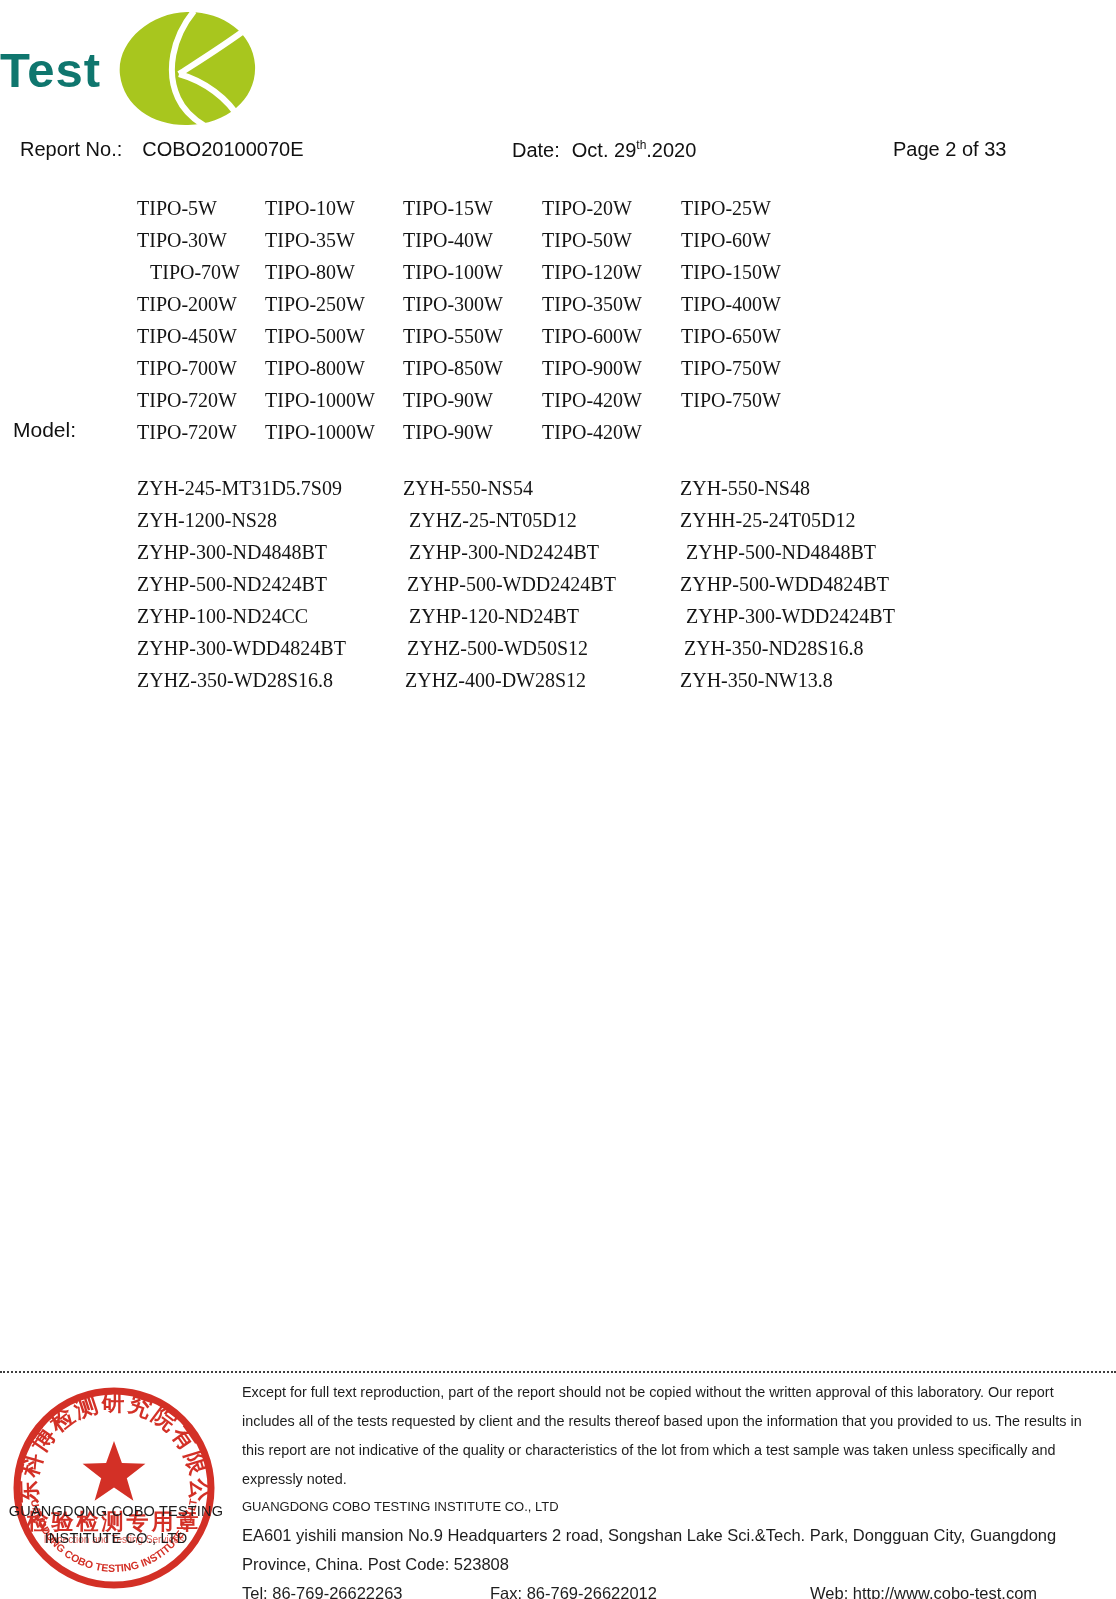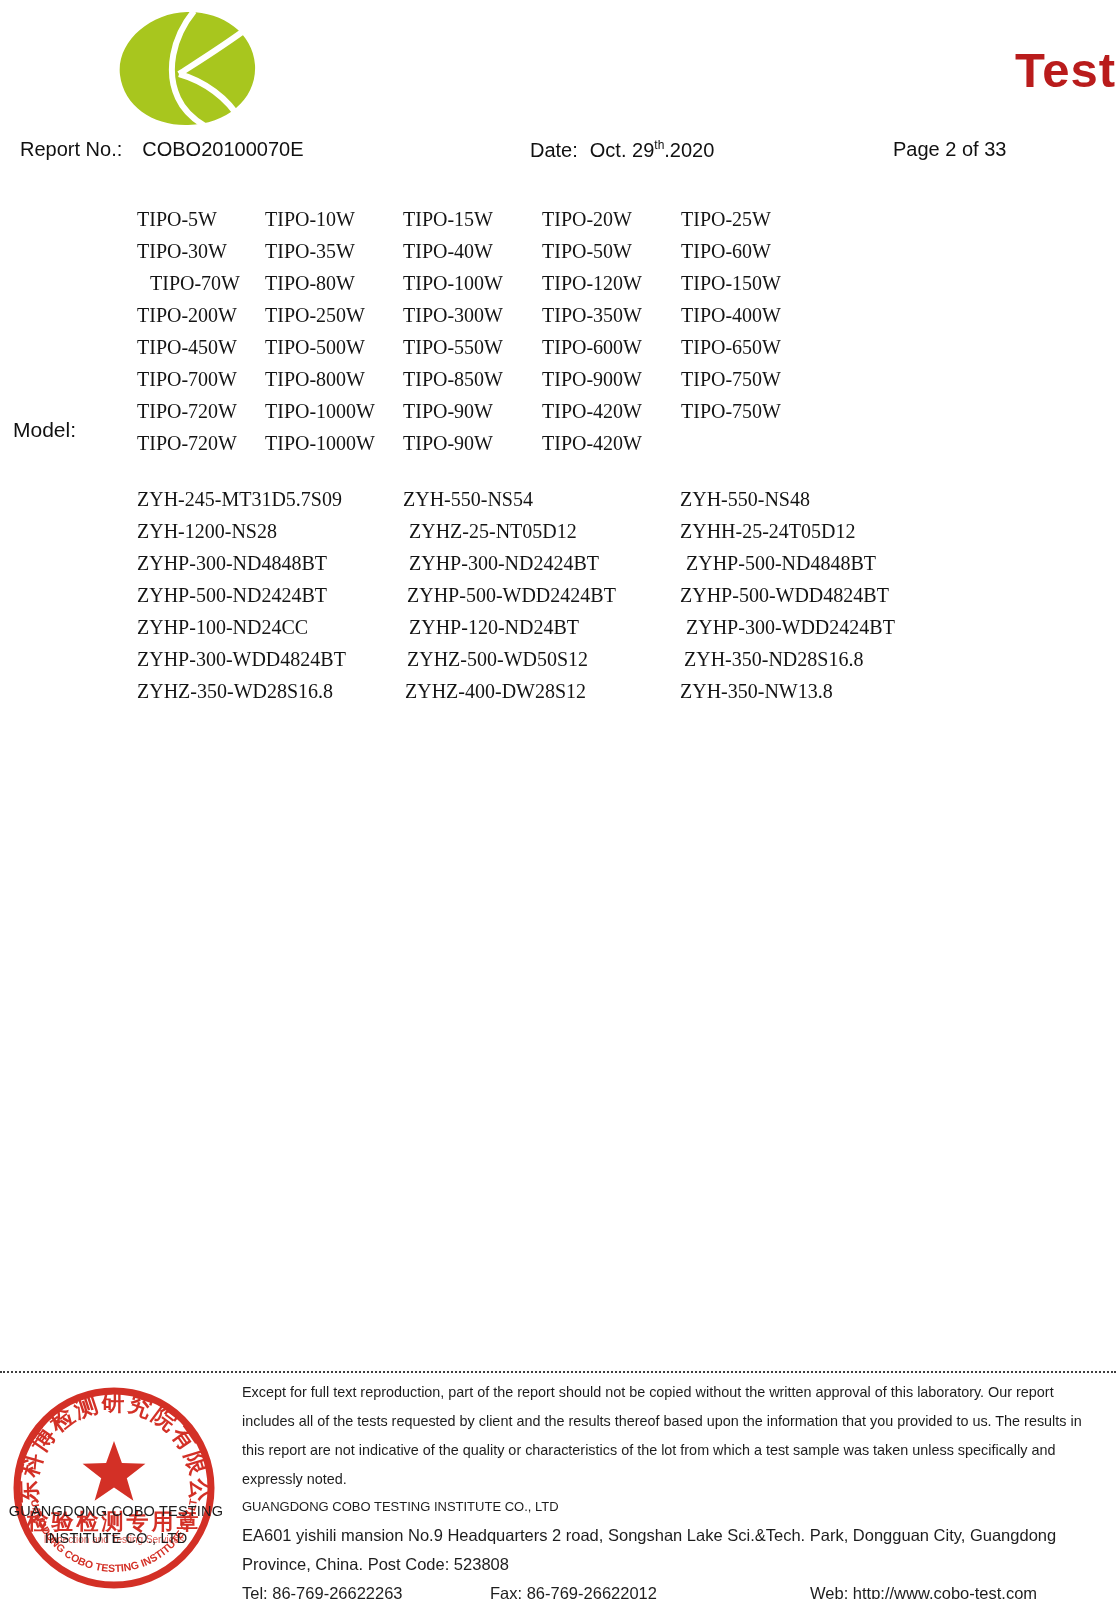--- a/index.html
+++ b/index.html
@@ -1,33 +1,33 @@
 <!DOCTYPE html>
 <html><head>
 <meta charset="utf-8">
 <style>
   html,body{margin:0;padding:0;background:#ffffff;}
   .page{position:relative;width:1116px;height:1599px;background:#fff;overflow:hidden;
         font-family:"Liberation Sans",sans-serif;color:#1a1a1a;}
 
   
   .logo{position:absolute;left:116px;top:10px;width:142px;height:117px;}
-  .title{position:absolute;left:0;top:42px;width:100%;display:flex;justify-content:flex-end;gap:56px;
-         font-size:49px;font-weight:bold;letter-spacing:1px;color:#b91c1c;}
+  .title{position:absolute;left:0;top:42px;width:100%;display:flex;justify-content:flex-start;gap:56px;
+         font-size:49px;font-weight:bold;letter-spacing:1px;color:#0f766e;}
   .hdr-line{position:absolute;top:138px;font-size:20px;color:#111;}
   .report-no{left:20px;text-align:right;}
   .report-no .val{margin-left:20px;}
-  .date{left:530px;text-align:right;}
+  .date{left:512px;text-align:right;}
   .date .val{margin-left:12px;}
   .date sup{font-size:12px;}
   .pageno{left:893px;}
 
   
   .model-label{position:absolute;left:13px;top:418px;font-size:21px;color:#111;}
-  .models{position:absolute;left:137px;top:203px;width:860px;
+  .models{position:absolute;left:137px;top:192px;width:860px;
           font-family:"Liberation Serif",serif;font-size:20px;color:#141414;}
   .tipo-grid{display:grid;grid-template-columns:128px 138px 139px 139px auto;}
   .zyh-grid{display:grid;grid-template-columns:266px 277px auto;margin-top:24px;}
   .models .cell{height:32px;line-height:32px;white-space:nowrap;}
 
   
   .dotline{position:absolute;left:0;top:1371px;width:1116px;border-top:2px dotted #3f3f3f;}
   .stamp{position:absolute;left:2px;top:1382px;width:228px;height:217px;opacity:.96;}
   .stamp-overlay{position:absolute;left:2px;top:1498px;width:228px;text-align:center;
                  font-size:14.5px;line-height:27px;color:#1c1c1c;letter-spacing:.2px;}

